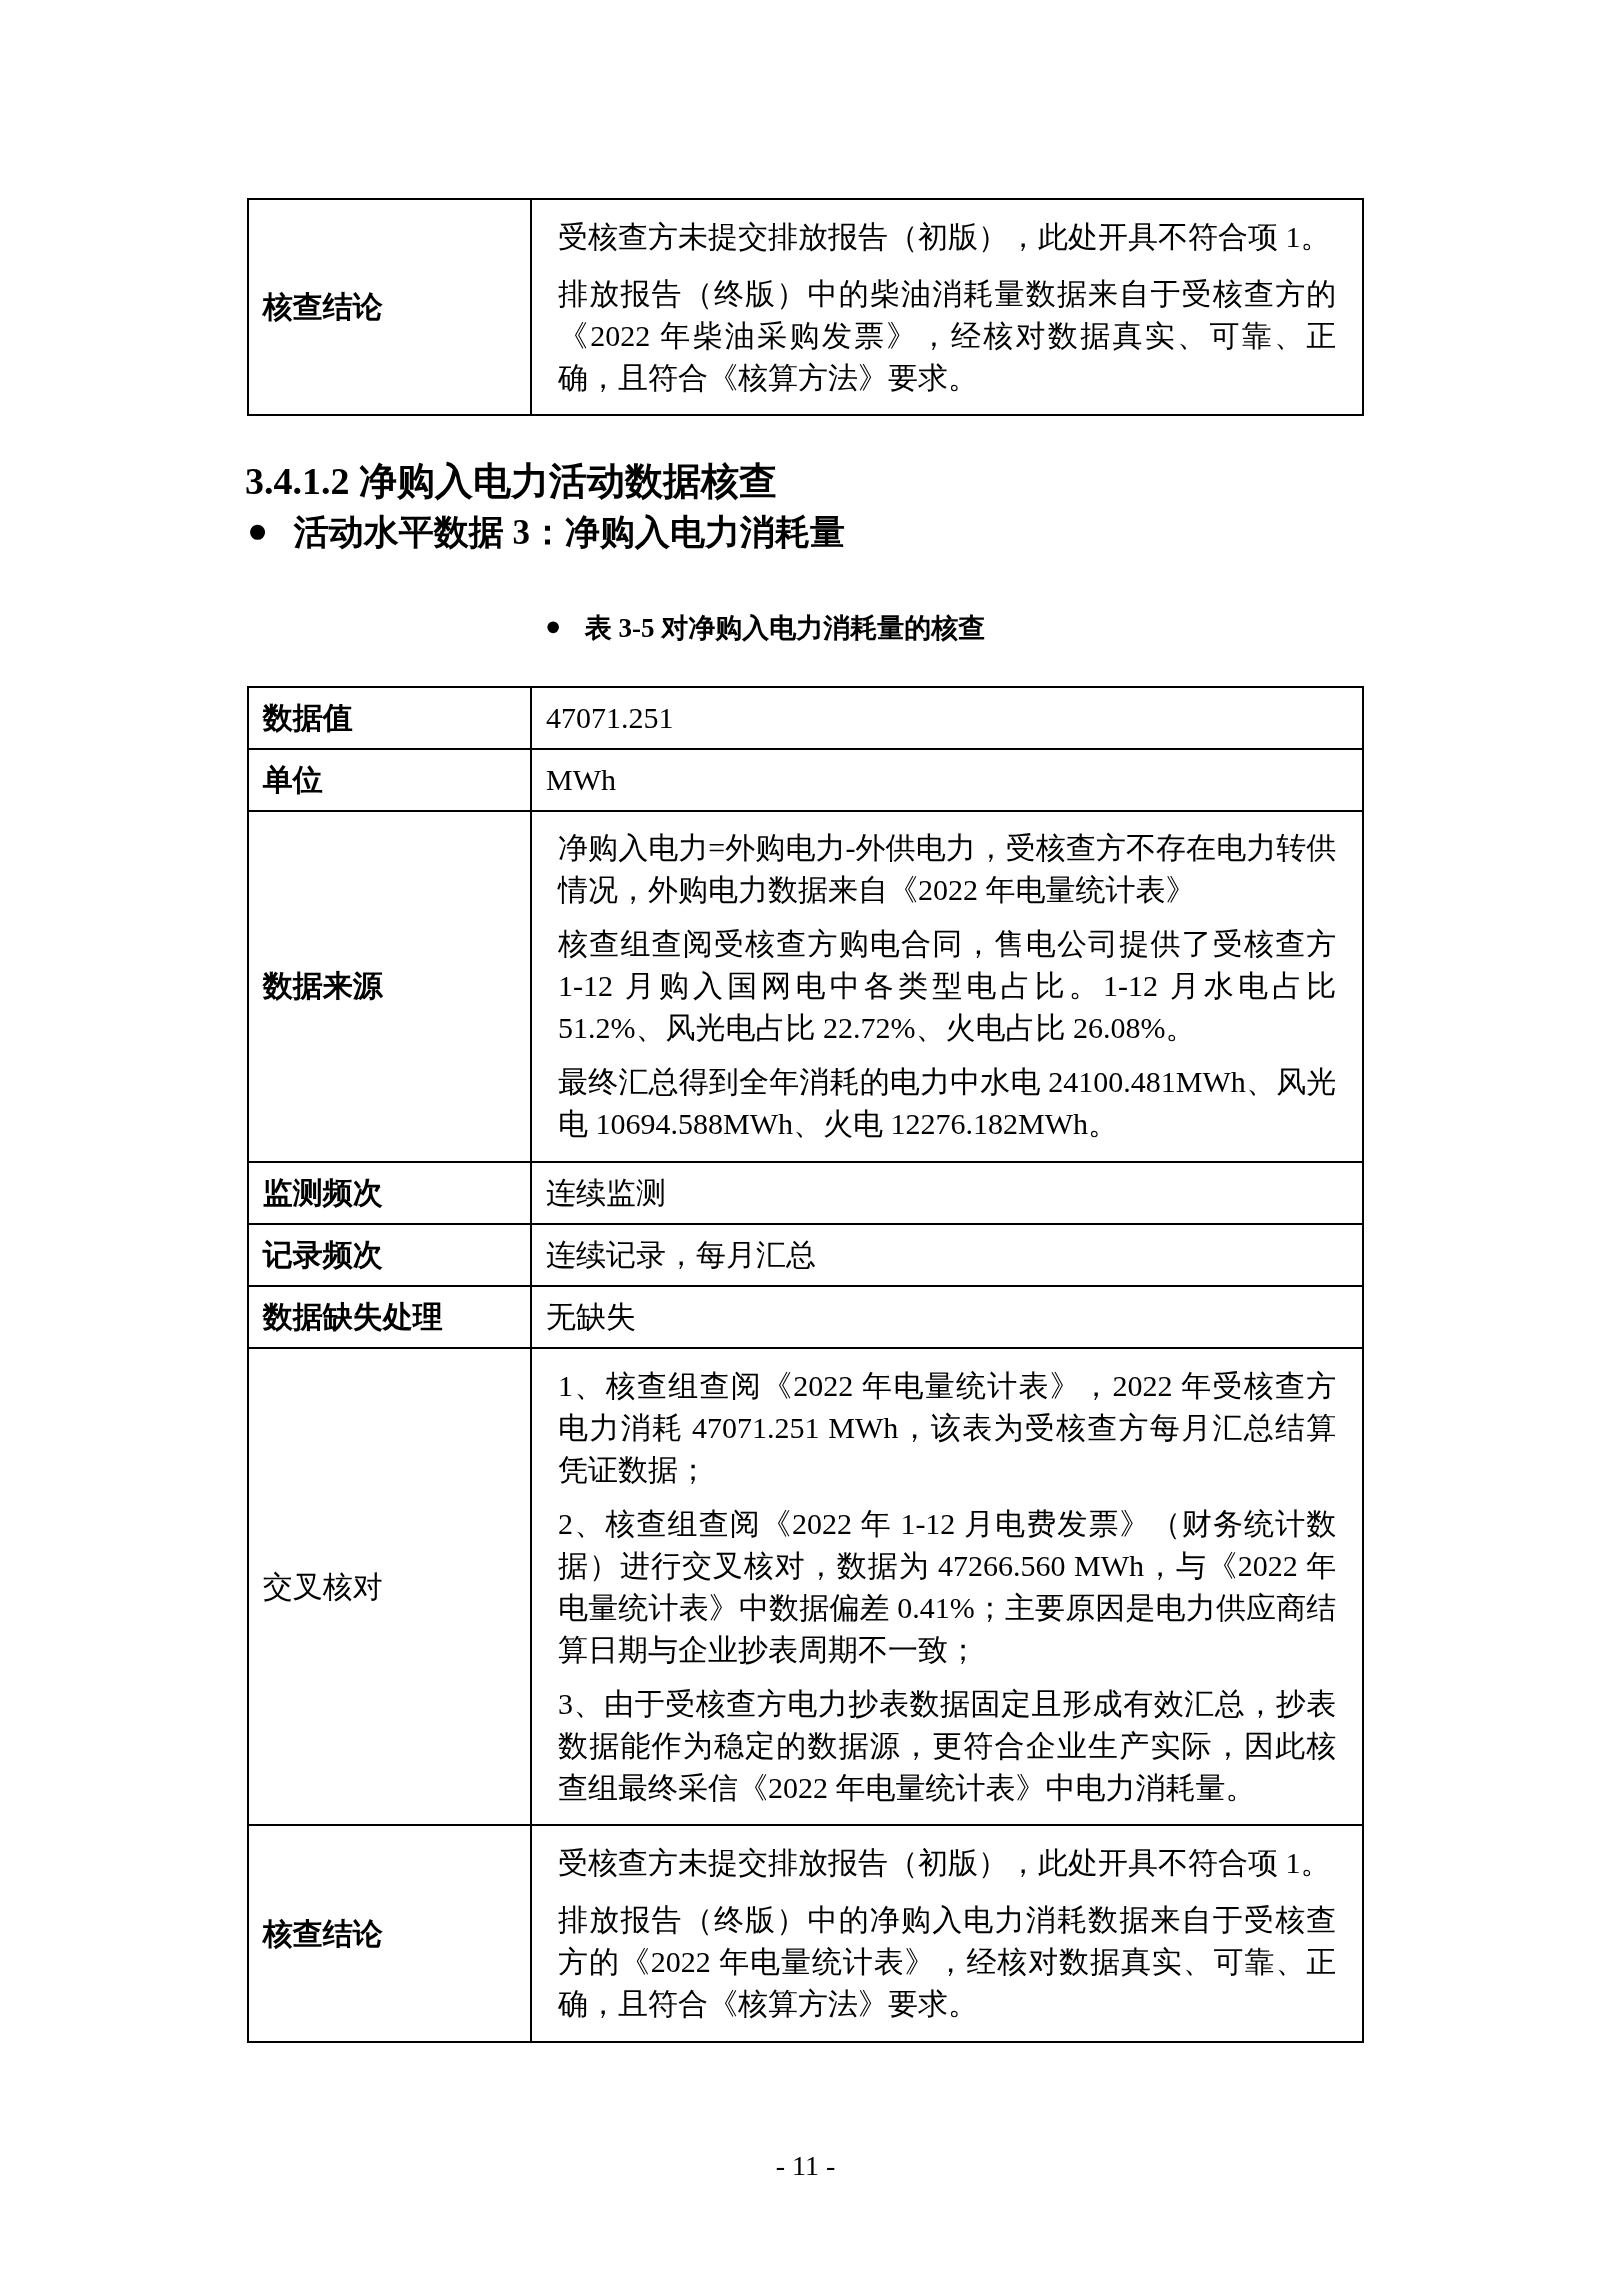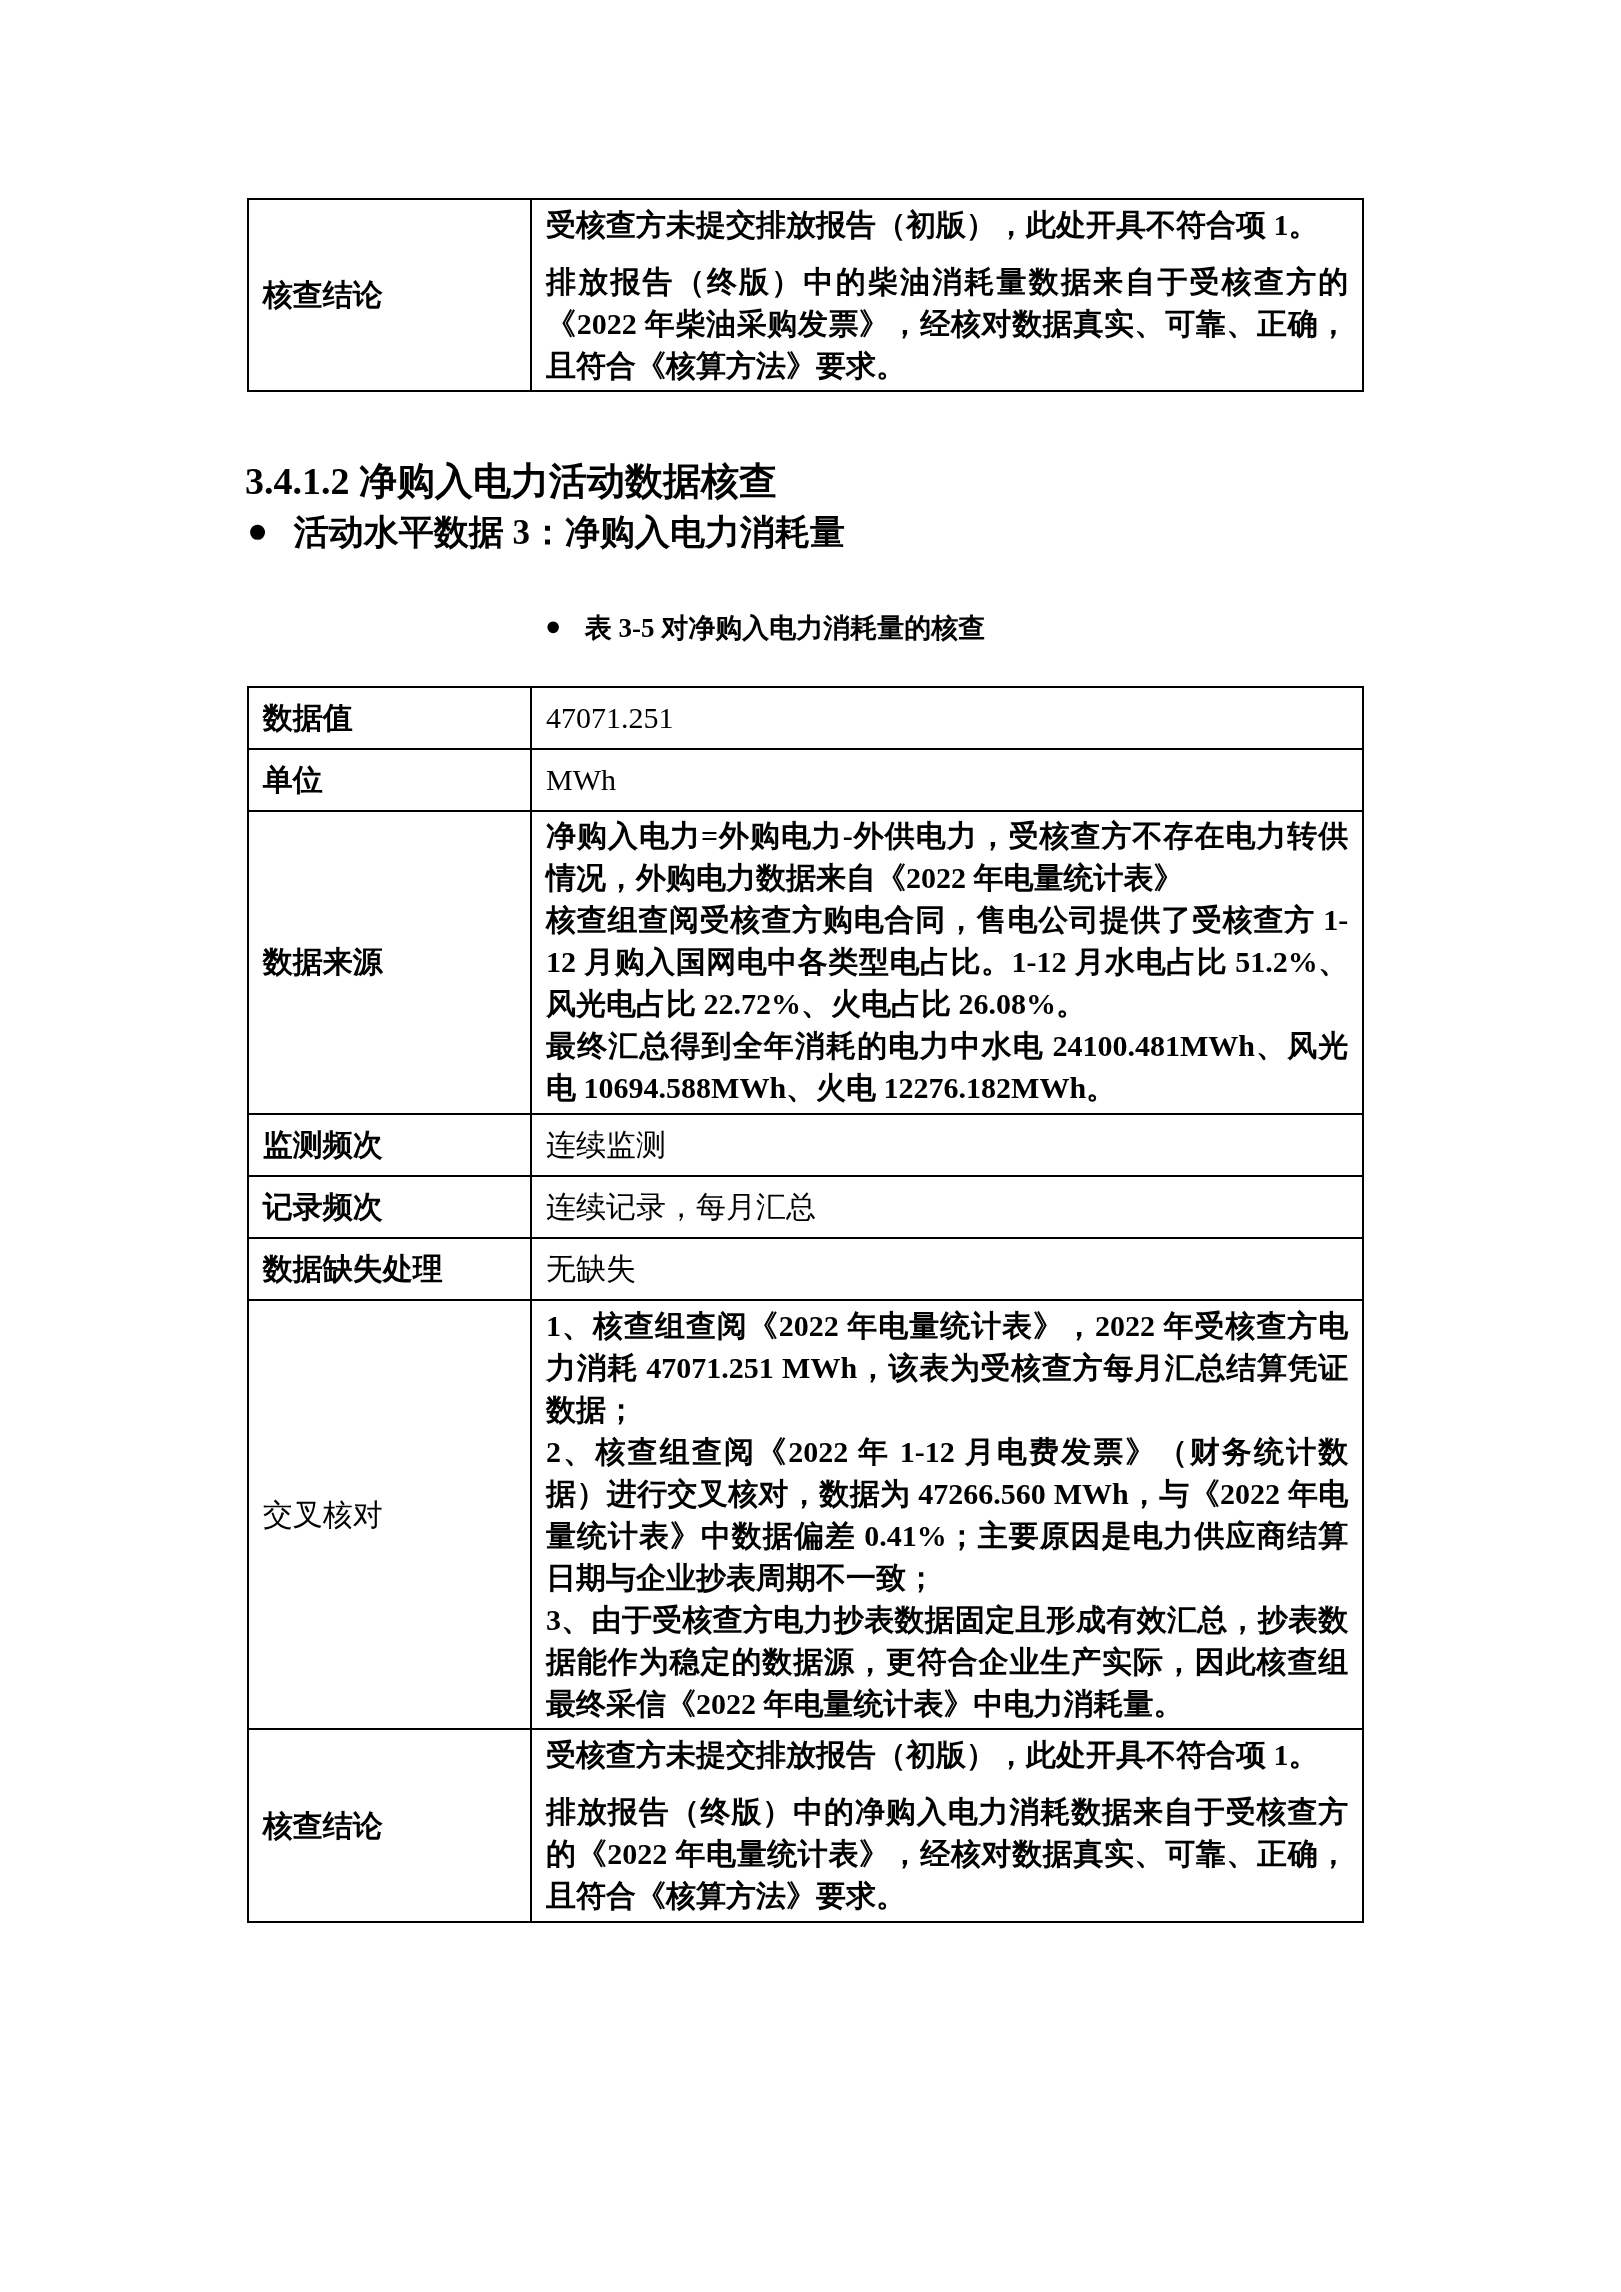--- a/index.html
+++ b/index.html
@@ -38,21 +38,21 @@
     padding-left: 13.7px;
   }
   td.label-cell.regular {
     font-weight: normal;
   }
   td.content-cell {
     text-align: justify;
     padding-left: 15.7px;
     padding-right: 15.7px;
   }
-  td.content-cell p { margin: 0; font-weight: bold; }
+  td.content-cell p { margin: 12px; }
   td.content-cell.spaced p + p { margin-top: 14.7px; }
   tr.single td { height: 52px; }
   
   .section-heading {
     position: absolute;
     top: 459px;
     left: 245px;
     font-size: 38px;
     font-weight: bold;
     line-height: 45px;
@@ -166,15 +166,16 @@
         <td class="label-cell">核查结论</td>
         <td class="content-cell spaced">
           <p>受核查方未提交排放报告（初版），此处开具不符合项 1。</p>
           <p>排放报告（终版）中的净购入电力消耗数据来自于受核查方的《2022 年电量统计表》，经核对数据真实、可靠、正确，且符合《核算方法》要求。</p>
         </td>
       </tr>
     </tbody>
       </table>
   </div>
 
+  <div class="page-footer">- 11 -</div>
 
 </div>
 
 
 </body></html>

